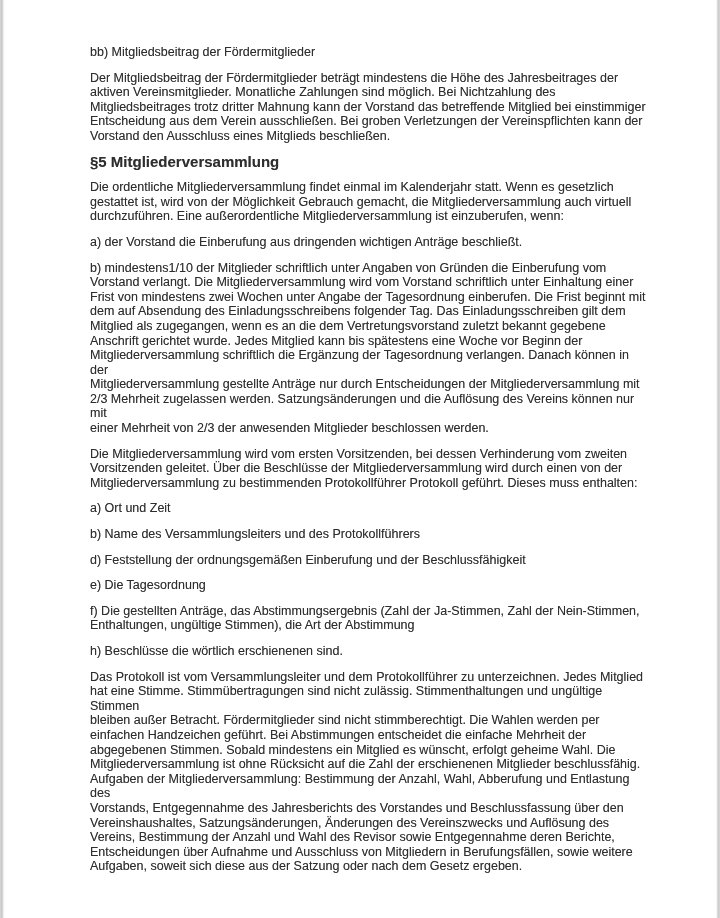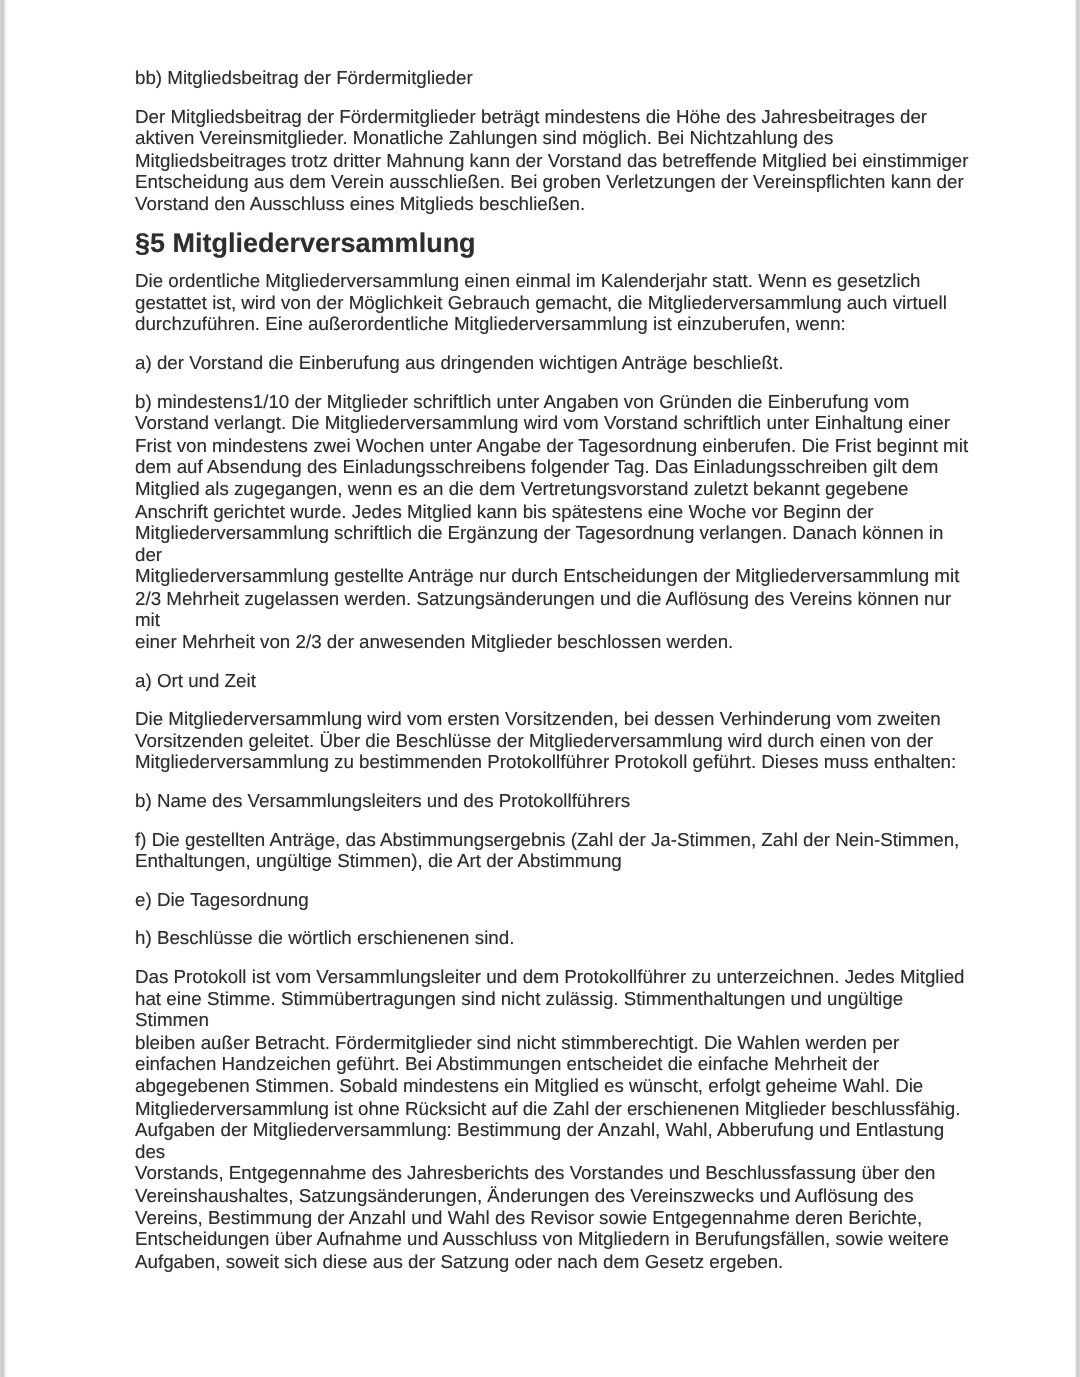--- a/index.html
+++ b/index.html
@@ -42,60 +42,61 @@
     line-height: 14.6px;
     letter-spacing: 0px;
     text-shadow: 0 0 0.6px rgba(46,46,46,0.45);
   }
   .content p, .content .heading {
     margin: 0 0 11px 0;
     white-space: pre-line;
   }
   .heading {
     font-weight: bold;
-    font-size: 18px;
+    font-size: 15px;
   }
 </style>
 </head>
 <body>
 
 <div class="page">
   <div class="edge edge-left"></div>
   <div class="edge edge-right"></div>
 
   <div class="content">
     <p>bb) Mitgliedsbeitrag der Fördermitglieder</p>
     <p>Der Mitgliedsbeitrag der Fördermitglieder beträgt mindestens die Höhe des Jahresbeitrages der
 aktiven Vereinsmitglieder. Monatliche Zahlungen sind möglich. Bei Nichtzahlung des
 Mitgliedsbeitrages trotz dritter Mahnung kann der Vorstand das betreffende Mitglied bei einstimmiger
 Entscheidung aus dem Verein ausschließen. Bei groben Verletzungen der Vereinspflichten kann der
 Vorstand den Ausschluss eines Mitglieds beschließen.</p>
     <h2 class="heading">§5 Mitgliederversammlung</h2>
-    <p>Die ordentliche Mitgliederversammlung einen einmal im Kalenderjahr statt. Wenn es gesetzlich
+    <p>Die ordentliche Mitgliederversammlung findet einmal im Kalenderjahr statt. Wenn es gesetzlich
 gestattet ist, wird von der Möglichkeit Gebrauch gemacht, die Mitgliederversammlung auch virtuell
 durchzuführen. Eine außerordentliche Mitgliederversammlung ist einzuberufen, wenn:</p>
     <p>a) der Vorstand die Einberufung aus dringenden wichtigen Anträge beschließt.</p>
     <p>b) mindestens1/10 der Mitglieder schriftlich unter Angaben von Gründen die Einberufung vom
 Vorstand verlangt. Die Mitgliederversammlung wird vom Vorstand schriftlich unter Einhaltung einer
 Frist von mindestens zwei Wochen unter Angabe der Tagesordnung einberufen. Die Frist beginnt mit
 dem auf Absendung des Einladungsschreibens folgender Tag. Das Einladungsschreiben gilt dem
 Mitglied als zugegangen, wenn es an die dem Vertretungsvorstand zuletzt bekannt gegebene
 Anschrift gerichtet wurde. Jedes Mitglied kann bis spätestens eine Woche vor Beginn der
 Mitgliederversammlung schriftlich die Ergänzung der Tagesordnung verlangen. Danach können in der
 Mitgliederversammlung gestellte Anträge nur durch Entscheidungen der Mitgliederversammlung mit
 2/3 Mehrheit zugelassen werden. Satzungsänderungen und die Auflösung des Vereins können nur mit
 einer Mehrheit von 2/3 der anwesenden Mitglieder beschlossen werden.</p>
-    <p>a) Ort und Zeit</p>
     <p>Die Mitgliederversammlung wird vom ersten Vorsitzenden, bei dessen Verhinderung vom zweiten
 Vorsitzenden geleitet. Über die Beschlüsse der Mitgliederversammlung wird durch einen von der
 Mitgliederversammlung zu bestimmenden Protokollführer Protokoll geführt. Dieses muss enthalten:</p>
+    <p>a) Ort und Zeit</p>
     <p>b) Name des Versammlungsleiters und des Protokollführers</p>
+    <p>d) Feststellung der ordnungsgemäßen Einberufung und der Beschlussfähigkeit</p>
+    <p>e) Die Tagesordnung</p>
     <p>f) Die gestellten Anträge, das Abstimmungsergebnis (Zahl der Ja-Stimmen, Zahl der Nein-Stimmen,
 Enthaltungen, ungültige Stimmen), die Art der Abstimmung</p>
-    <p>e) Die Tagesordnung</p>
     <p>h) Beschlüsse die wörtlich erschienenen sind.</p>
     <p>Das Protokoll ist vom Versammlungsleiter und dem Protokollführer zu unterzeichnen. Jedes Mitglied
 hat eine Stimme. Stimmübertragungen sind nicht zulässig. Stimmenthaltungen und ungültige Stimmen
 bleiben außer Betracht. Fördermitglieder sind nicht stimmberechtigt. Die Wahlen werden per
 einfachen Handzeichen geführt. Bei Abstimmungen entscheidet die einfache Mehrheit der
 abgegebenen Stimmen. Sobald mindestens ein Mitglied es wünscht, erfolgt geheime Wahl. Die
 Mitgliederversammlung ist ohne Rücksicht auf die Zahl der erschienenen Mitglieder beschlussfähig.
 Aufgaben der Mitgliederversammlung: Bestimmung der Anzahl, Wahl, Abberufung und Entlastung des
 Vorstands, Entgegennahme des Jahresberichts des Vorstandes und Beschlussfassung über den
 Vereinshaushaltes, Satzungsänderungen, Änderungen des Vereinszwecks und Auflösung des

